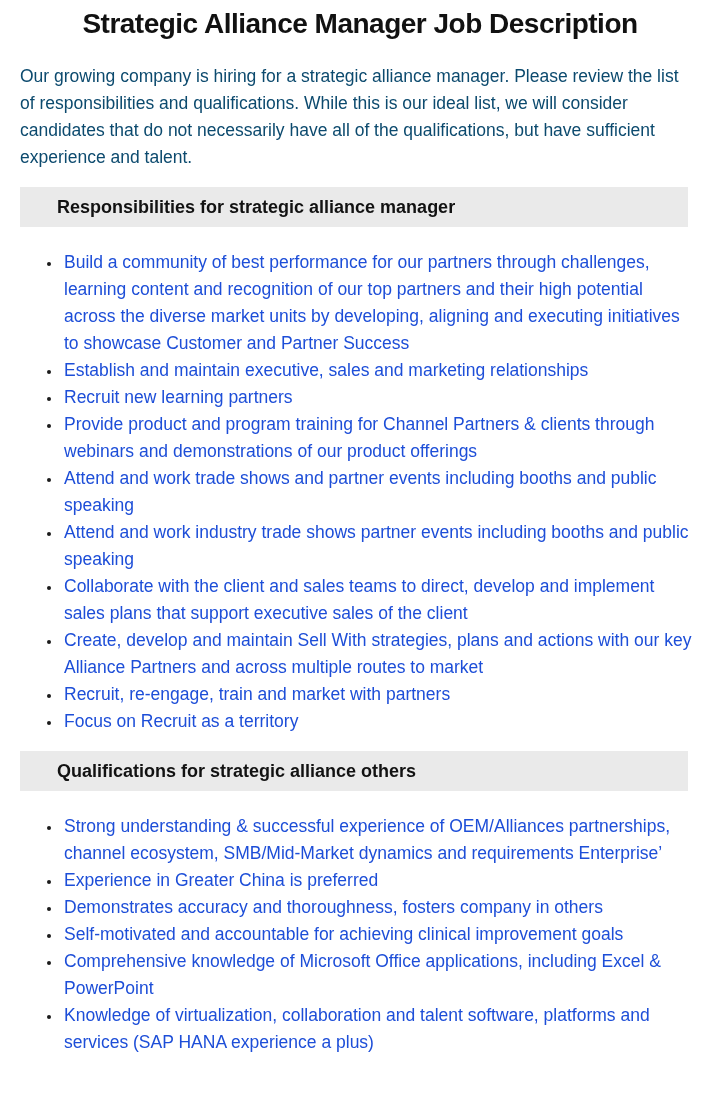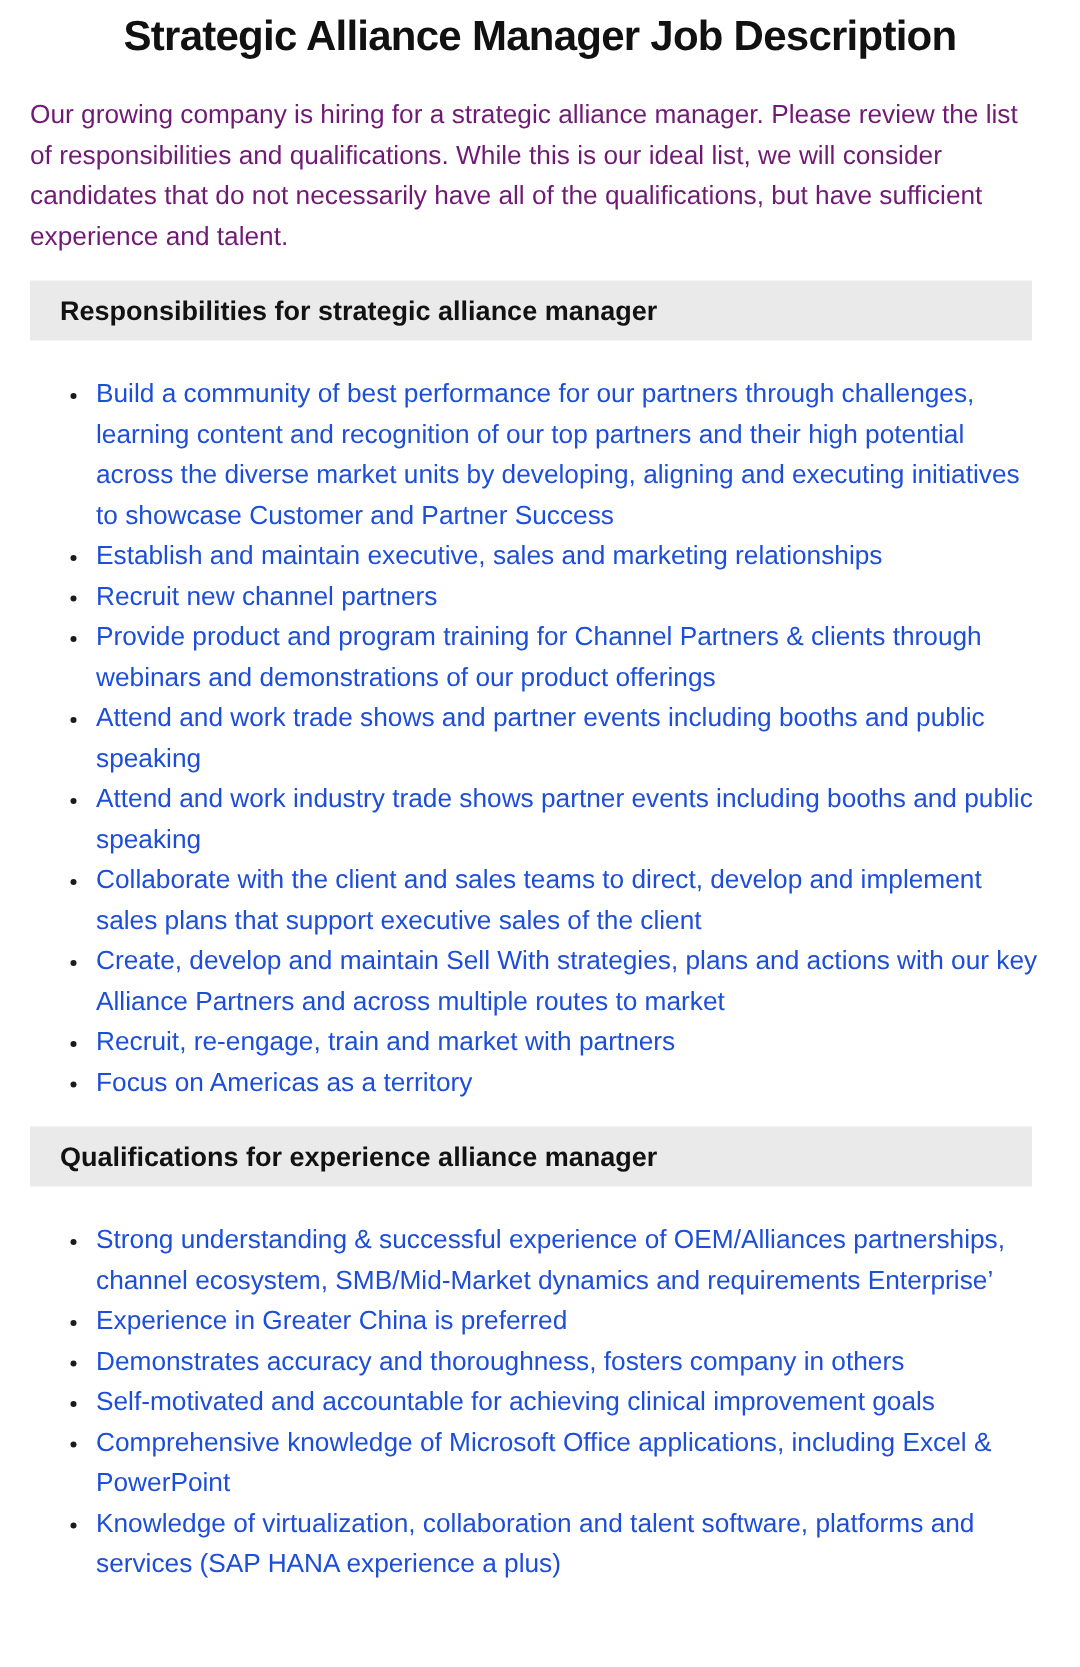--- a/index.html
+++ b/index.html
@@ -23,26 +23,26 @@
     font-weight: 700;
     letter-spacing: -0.5px;
     line-height: 37px;
     color: #111111;
     white-space: nowrap;
   }
   .intro {
     margin: 21px 26px 12px 20px;
     font-size: 17.5px;
     line-height: 27px;
-    color: #701a75;
+    color: #0c4a6e;
   }
   .section-header {
     margin: 16px 32px 0 20px;
     background: #eaeaea;
-    padding: 8px 10px 8px 20px;
+    padding: 8px 10px 8px 37px;
     font-size: 18px;
     font-weight: 700;
     line-height: 24px;
     color: #121212;
   }
   ul.bullet-list {
     margin: 22px 28px 0 20px;
     padding-left: 42px;
     list-style: disc outside;
     font-size: 17.5px;
@@ -59,33 +59,33 @@
 
   <h1 class="doc-title">Strategic Alliance Manager Job Description</h1>
 
   <p class="intro">Our growing company is hiring for a strategic alliance manager. Please review the list of responsibilities and qualifications. While this is our ideal list, we will consider candidates that do not necessarily have all of the qualifications, but have sufficient experience and talent.</p>
 
   <div class="section">
     <div class="section-header">Responsibilities for strategic alliance manager</div>
     <ul class="bullet-list">
         <li>Build a community of best performance for our partners through challenges, learning content and recognition of our top partners and their high potential across the diverse market units by developing, aligning and executing initiatives to showcase Customer and Partner Success</li>
         <li>Establish and maintain executive, sales and marketing relationships</li>
-        <li>Recruit new channel partners</li>
+        <li>Recruit new learning partners</li>
         <li>Provide product and program training for Channel Partners &amp; clients through webinars and demonstrations of our product offerings</li>
         <li>Attend and work trade shows and partner events including booths and public speaking</li>
         <li>Attend and work industry trade shows partner events including booths and public speaking</li>
         <li>Collaborate with the client and sales teams to direct, develop and implement sales plans that support executive sales of the client</li>
         <li>Create, develop and maintain Sell With strategies, plans and actions with our key Alliance Partners and across multiple routes to market</li>
         <li>Recruit, re-engage, train and market with partners</li>
-        <li>Focus on Americas as a territory</li>
+        <li>Focus on Recruit as a territory</li>
       </ul>
   </div>
 
   <div class="section">
-    <div class="section-header">Qualifications for experience alliance manager</div>
+    <div class="section-header">Qualifications for strategic alliance others</div>
     <ul class="bullet-list">
         <li>Strong understanding &amp; successful experience of OEM/Alliances partnerships, channel ecosystem, SMB/Mid-Market dynamics and requirements Enterprise’</li>
         <li>Experience in Greater China is preferred</li>
         <li>Demonstrates accuracy and thoroughness, fosters company in others</li>
         <li>Self-motivated and accountable for achieving clinical improvement goals</li>
         <li>Comprehensive knowledge of Microsoft Office applications, including Excel &amp; PowerPoint</li>
         <li>Knowledge of virtualization, collaboration and talent software, platforms and services (SAP HANA experience a plus)</li>
       </ul>
   </div>
 

